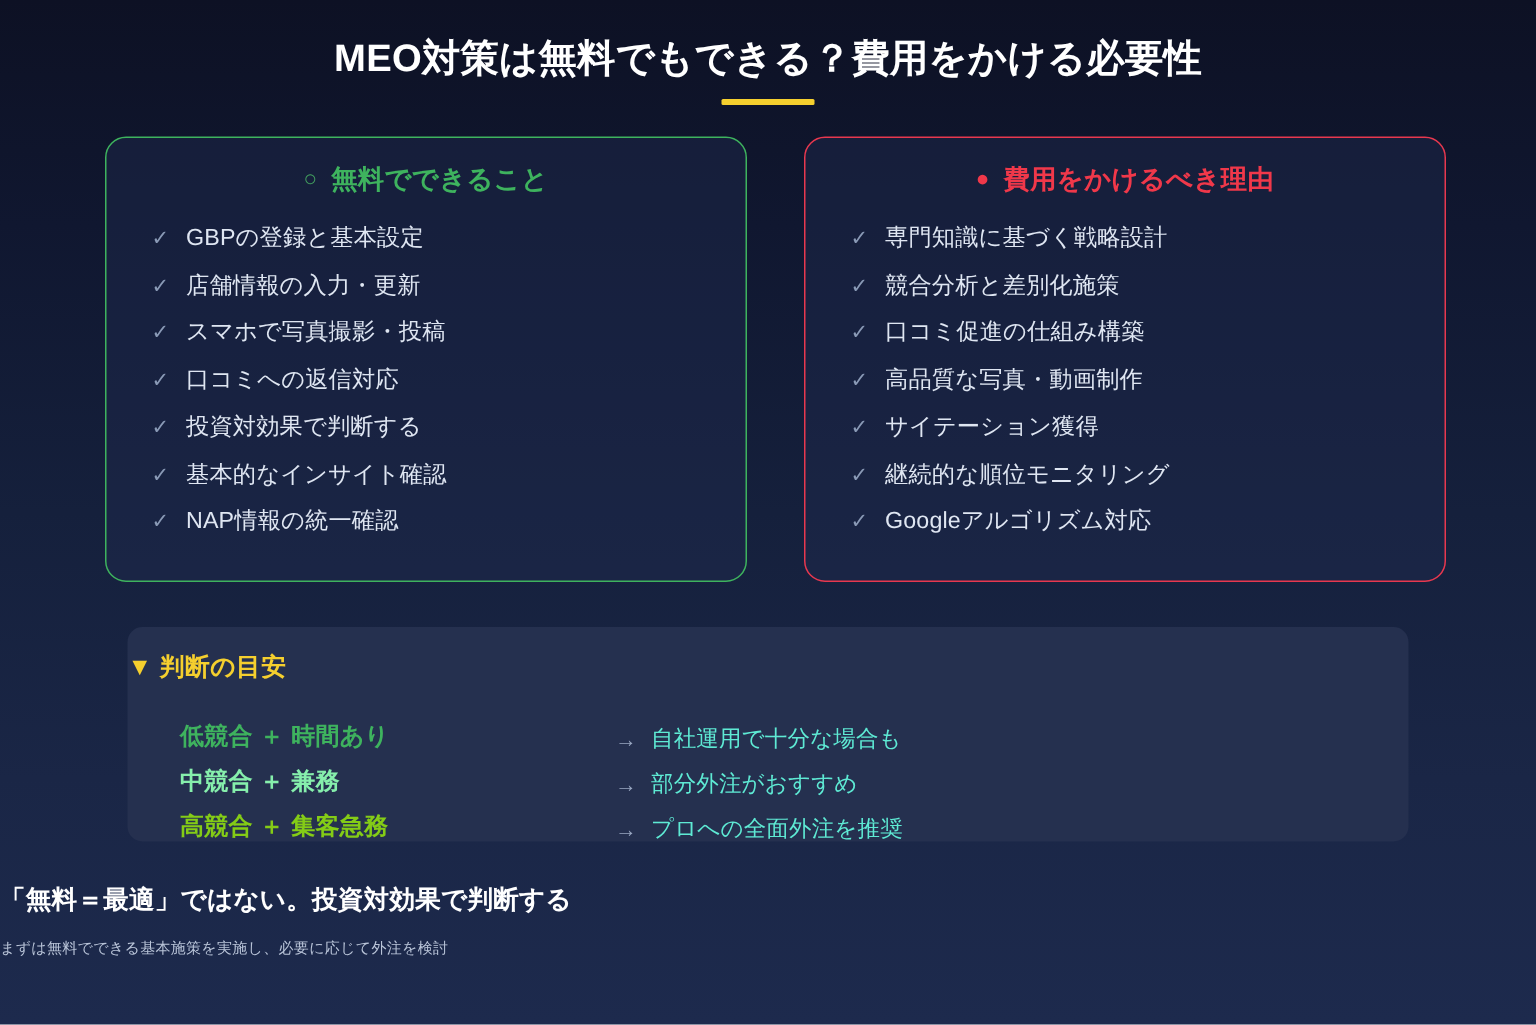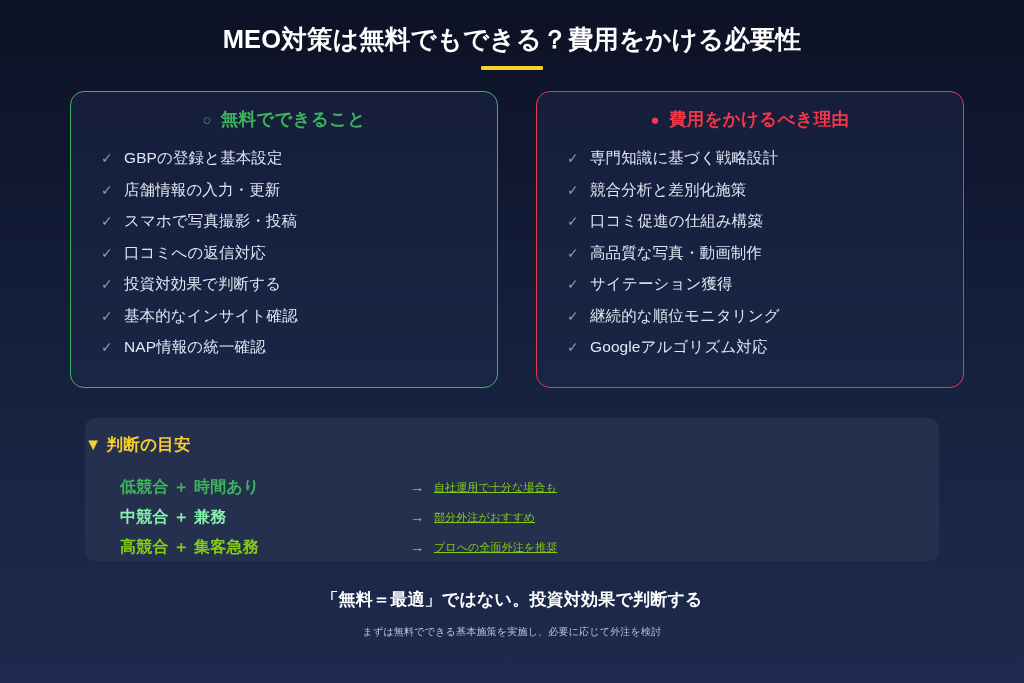--- a/index.html
+++ b/index.html
@@ -123,53 +123,51 @@
     font-weight: bold;
     padding-top: 16px;
     letter-spacing: 0.3px;
   }
   .guide-rows {
     margin-top: 16px;
     padding-left: 35px;
   }
   .guide-row {
     display: flex;
-    align-items: center;
+    align-items: flex-end;
     height: 30px;
   }
   .cond {
     width: 290px;
     flex: 0 0 290px;
     font-size: 16px;
     font-weight: bold;
     letter-spacing: 0.2px;
   }
   .cond.low  { color: #3eb35e; }
   .cond.mid  { color: #86efac; }
   .cond.high { color: #84cc16; }
 
   .arrow {
     color: #9aa8c2;
     font-size: 14.5px;
     width: 24px;
     flex: 0 0 24px;
   }
   .result {
-    font-size: 11px;
-    color: #84cc16;
+    font-size: 15px;
+    color: #5eead4;
     letter-spacing: 0.1px;
-    text-decoration: underline;
   }
 
   
   .footer {
     position: absolute;
     left: 0; top: 588px;
     width: 1024px;
-    text-align: center;
   }
   .footer-main {
     font-size: 17px;
     font-weight: bold;
     color: #ffffff;
     letter-spacing: 0.2px;
   }
   .footer-sub {
     margin-top: 14px;
     font-size: 10px;

